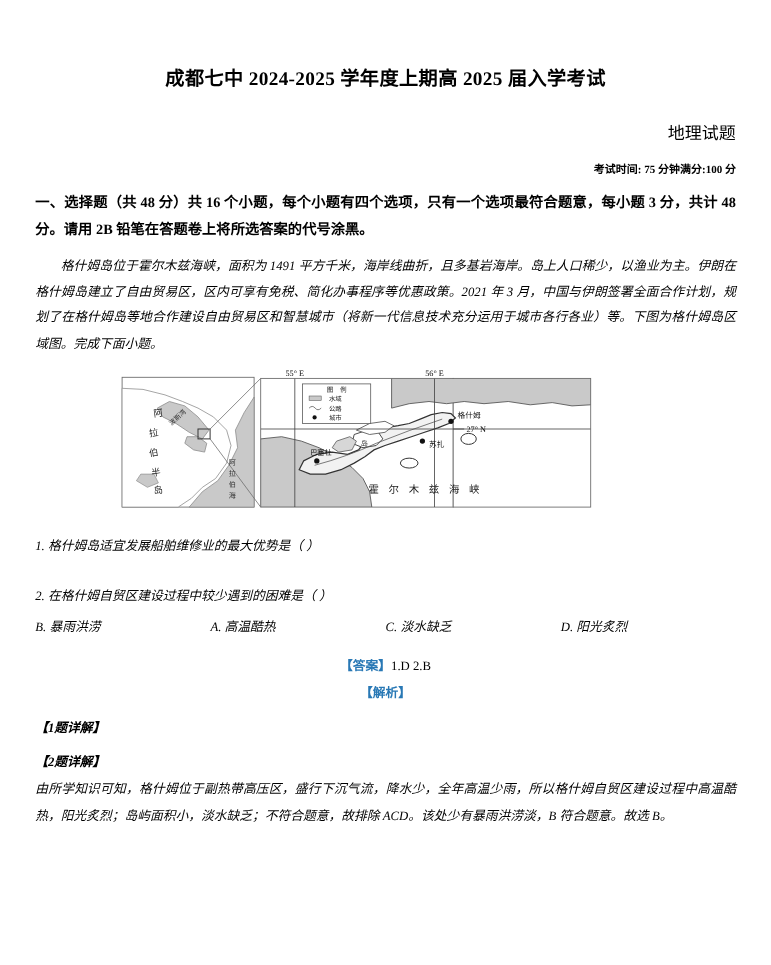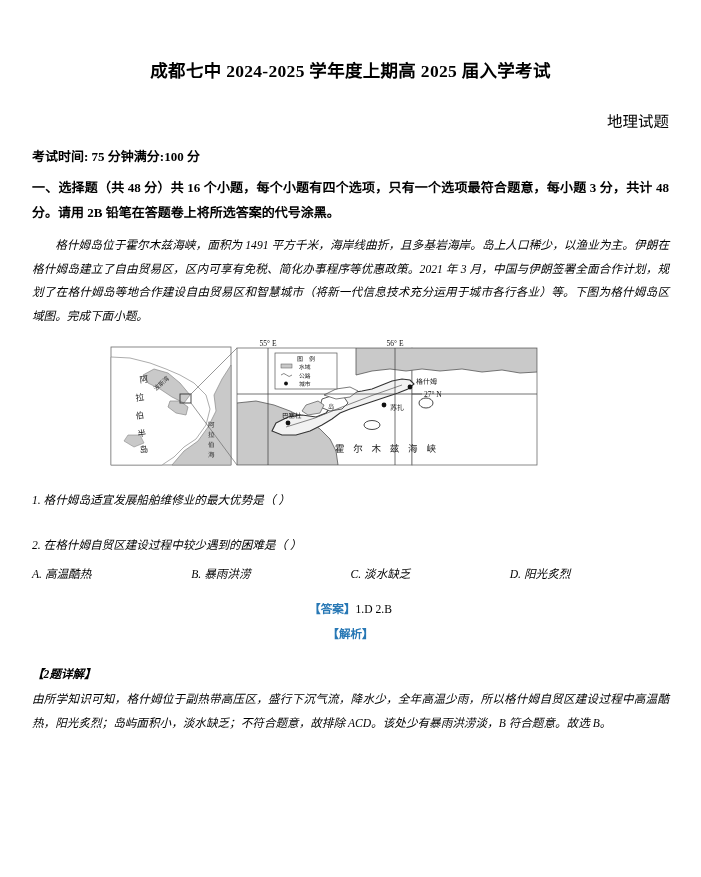--- a/index.html
+++ b/index.html
@@ -36,22 +36,22 @@
   }
   .doc-subtitle {
     text-align: right;
     font-size: 15.5px;
     font-weight: normal;
     margin: 0;
     padding-top: 12px;
     line-height: 1.35;
   }
   .exam-meta {
-    text-align: left;
-    font-size: 13px;
+    text-align: right;
+    font-size: 10px;
     font-weight: bold;
     margin: 0;
     padding-top: 15px;
     line-height: 1.35;
   }
 
   
   .section-instruction {
     font-size: 13px;
     font-weight: bold;
@@ -282,26 +282,26 @@
     </p>
   </div>
 
   <div class="question">
     <p class="q-stem">
       <span>2.</span><span>&nbsp;</span><span>在格什姆自贸区建设过程中较少遇到的困难是（   ）</span>
     </p>
     <div class="q-options">
       <div class="opt-row four-col">
         <div class="opt">
+          <span>B.</span>
+          <span>暴雨洪涝</span>
+        </div>
+        <div class="opt">
           <span>A.</span>
           <span>高温酷热</span>
-        </div>
-        <div class="opt">
-          <span>B.</span>
-          <span>暴雨洪涝</span>
         </div>
         <div class="opt">
           <span>C.</span>
           <span>淡水缺乏</span>
         </div>
         <div class="opt">
           <span>D.</span>
           <span>阳光炙烈</span>
         </div>
       </div>
@@ -311,20 +311,21 @@
   <div class="answer-block">
     <p class="ans-line">
       <span class="tag-blue">【答案】</span><span class="ans-value">1.D    2.B</span>
     </p>
     <p class="ans-line analysis-label">
       <span class="tag-blue">【解析】</span>
     </p>
   </div>
 
   <div class="detail-block">
+    <p class="detail-head">【1题详解】</p>
   </div>
 
   <div class="detail-block">
     <p class="detail-head">【2题详解】</p>
     <p class="detail-body">由所学知识可知，格什姆位于副热带高压区，盛行下沉气流，降水少，全年高温少雨，所以格什姆自贸区建设过程中高温酷热，阳光炙烈；岛屿面积小，淡水缺乏；不符合题意，故排除 ACD。该处少有暴雨洪涝淡，B 符合题意。故选 B。</p>
   </div>
 
 </div>
 
 </body></html>

